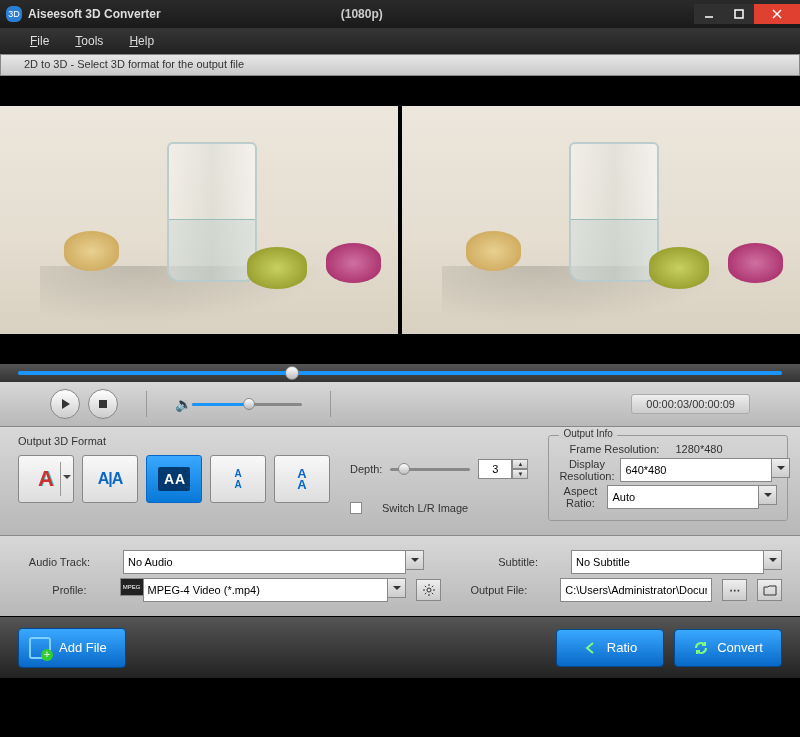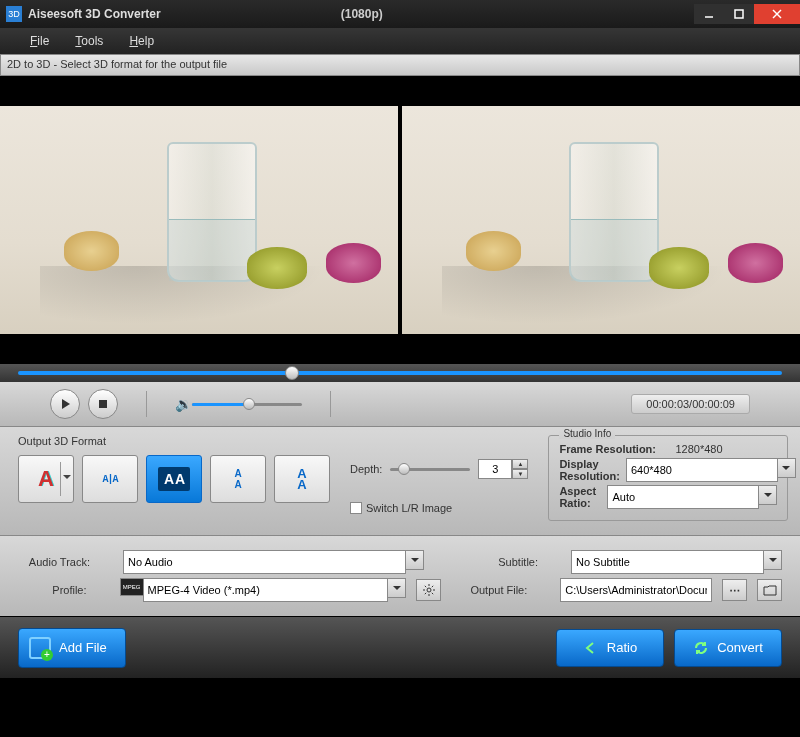--- a/index.html
+++ b/index.html
@@ -1,34 +1,34 @@
 <!DOCTYPE html>
 <html><head>
 <meta charset="utf-8">
 <style>
 * { box-sizing: border-box; margin: 0; padding: 0; font-family: "Segoe UI", Arial, sans-serif; }
 body { background: #000; width: 800px; height: 737px; overflow: hidden; }
 
 .titlebar { height: 28px; background: linear-gradient(#2a2a2a,#1a1a1a); display: flex; align-items: center; padding: 0 0 0 6px; color: #ddd; font-size: 12px; }
-.titlebar .logo { width: 16px; height: 16px; background: #2a7fd4; border-radius: 0; margin-right: 6px; display:flex;align-items:center;justify-content:center;font-size:9px;color:#fff;}
+.titlebar .logo { width: 16px; height: 16px; background: #2a7fd4; border-radius: 6px; margin-right: 6px; display:flex;align-items:center;justify-content:center;font-size:9px;color:#fff;}
 .titlebar .title { font-weight: bold; }
 .titlebar .subtitle { margin-left: 180px; color: #ccc; font-weight: bold; }
 .titlebar .spacer { flex: 1; }
 .titlebar .winbtns { display: flex; }
 .titlebar .winbtn { width: 30px; height: 20px; display:flex;align-items:center;justify-content:center; color:#fff; font-size:12px;}
 .titlebar .winbtn.min { background:#303030;}
 .titlebar .winbtn.max { background:#303030;}
 .titlebar .winbtn.close { background:#e04030; width: 46px;}
 .titlebar .winbtn svg { width:10px;height:10px;}
 
 .menubar { height: 26px; background: linear-gradient(#363636,#222); display: flex; align-items: center; padding: 0 30px; gap: 26px; color: #ddd; font-size: 12px; }
 .menubar .item { cursor: default; }
 .menubar .item u { text-decoration: underline; }
 
-.infobar { height: 22px; background: linear-gradient(#e8e8e8,#c8c8c8); border: 1px solid #888; color: #333; font-size: 11px; padding: 3px 6px; }
+.infobar { height: 22px; background: linear-gradient(#e8e8e8,#c8c8c8); border: 1px solid #888; color: #333; font-size: 11px; padding: 3px 23px; }
 
 .preview { height: 288px; background: #000; display: flex; align-items: center; justify-content: center; gap: 4px; padding: 30px 0; }
 .preview .pane { flex:1; height: 100%; position: relative; background: linear-gradient(#ece6dc 0%, #e4ddd0 60%, #d8d0c0 100%); overflow:hidden;}
 .preview .pane .glass { position:absolute; left:42%; top:16%; width:90px; height:140px; border:2px solid #bcc; border-radius:6px 6px 12px 12px; background: linear-gradient(90deg, rgba(255,255,255,.4), rgba(200,220,220,.2), rgba(255,255,255,.5)); }
 .preview .pane .glass::after{content:"";position:absolute;left:0;right:0;top:55%;height:45%;background:rgba(180,200,200,.3);border-top:1px solid #9bb;}
 .preview .pane .mac1{position:absolute;left:16%;top:55%;width:55px;height:40px;border-radius:50%/40%;background:radial-gradient(#e8d090,#c8a050);}
 .preview .pane .mac2{position:absolute;left:62%;top:62%;width:60px;height:42px;border-radius:50%/40%;background:radial-gradient(#c8d060,#8a9020);}
 .preview .pane .mac3{position:absolute;left:82%;top:60%;width:55px;height:40px;border-radius:50%/40%;background:radial-gradient(#d070a0,#a02060);}
 .preview .pane .shadow{position:absolute;left:10%;top:70%;width:80%;height:30%;background:radial-gradient(ellipse at 30% 0%, rgba(0,0,0,.15), transparent 60%);}
 
@@ -53,37 +53,37 @@
 .formatcol .lbl {font-size:11px;color:#333;margin-bottom:8px;display:block;}
 .formats { display:flex; gap:8px;}
 .fmt { width:56px;height:48px;border:1px solid #888;background:linear-gradient(#f8f8f8,#ddd);display:flex;align-items:center;justify-content:center;border-radius:3px;cursor:pointer;position:relative;}
 .fmt.sel{background:linear-gradient(#3aa8ff,#0878d8);border-color:#0868c8;}
 .fmt.split::after{content:"";position:absolute;right:0;top:6px;bottom:6px;width:12px;border-left:1px solid #999;}
 .fmt.split .caret{position:absolute;right:2px;top:50%;transform:translateY(-50%);border:4px solid transparent;border-top-color:#444;}
 .fmt .a{font-weight:bold;font-size:22px;color:#d03030;text-shadow:1px 0 #30d0d0;}
 .fmt .sbs{font-weight:bold;font-size:14px;color:#0868c8;letter-spacing:-1px;}
 .fmt.sel .sbs{color:#fff;background:#003a6e;padding:4px 6px;border-radius:2px;}
 .fmt .tb{font-weight:bold;font-size:10px;color:#0868c8;line-height:11px;text-align:center;}
-.fmt .sbs.half{font-size:10px;font-family:Liberation Mono, monospace;}
+.fmt .sbs.half{font-size:16px;}
 
 .depthcol{font-size:11px;color:#333;padding-top:24px;}
 .depthrow{display:flex;align-items:center;gap:8px;margin-bottom:23px;}
 .depthtrack{width:80px;height:3px;background:#888;position:relative;border-radius:2px;}
 .depthtrack .th{position:absolute;left:10%;top:-5px;width:12px;height:12px;border-radius:50%;background:linear-gradient(#fff,#bbb);border:1px solid #888;}
 .spin {display:flex;align-items:center;}
 .spin input{width:34px;height:20px;border:1px solid #888;font-size:11px;text-align:center;}
 .spinbtns{display:flex;flex-direction:column;}
 .spinbtns .b{width:16px;height:10px;border:1px solid #888;background:linear-gradient(#eee,#ccc);font-size:6px;text-align:center;line-height:8px;cursor:pointer;}
-.chk{display:flex;align-items:center;gap:4px;}
+.chk{display:flex;align-items:center;gap:20px;}
 .chk .box{width:12px;height:12px;border:1px solid #888;background:#fff;}
 
 .outcol{margin-left:auto;border:1px solid #999;border-radius:3px;padding:4px 10px 8px;font-size:11px;color:#333;position:relative;width:240px;}
 .outcol .legend{position:absolute;top:-8px;left:10px;background:linear-gradient(#d8d8d8,#d0d0d0);padding:0 4px;font-size:10px;}
 .outcol .orow{display:flex;align-items:center;margin:3px 0;}
-.outcol .orow .k{width:116px;text-align:left;padding-right:6px;font-weight:bold;}
+.outcol .orow .k{width:116px;text-align:center;padding-right:6px;}
 .outcol .orow .v{flex:1;}
 .outcol .orow .combo{flex:1;display:flex;}
 .combo input{flex:1;height:24px;border:1px solid #888;font-size:11px;padding:0 4px;background:#fff;}
 .combo .dd{width:18px;height:20px;border:1px solid #888;border-left:0;background:linear-gradient(#eee,#ccc);display:flex;align-items:center;justify-content:center;cursor:pointer;}
 .combo .dd .car{border:4px solid transparent;border-top-color:#333;margin-top:3px;}
 
 .panel2{background:linear-gradient(#d8d8d8,#b8b8b8);padding:10px 18px;border-top:1px solid #888;font-size:11px;color:#333;}
 .p2row{display:flex;align-items:center;gap:6px;margin:4px 0;}
 .p2row .lbl{width:72px;text-align:right;}
 .p2row .combo{width:328px;display:flex;padding-left:27px;}
@@ -219,21 +219,21 @@
               <div class="b">▼</div>
             </div>
         </div>
       </div>
       <label class="chk">
           <span class="box"></span>
           <span>Switch L/R Image</span>
         </label>
     </div>
     <div class="outcol">
-      <span class="legend">Studio Info</span>
+      <span class="legend">Output Info</span>
       <div class="orow">
           <span class="k">Frame Resolution:</span>
           <span class="v">1280*480</span>
         </div>
       <div class="orow">
           <span class="k">Display Resolution:</span>
           <div class="combo">
             <input value="640*480" style="">
             <div class="dd">
               <div class="car"></div>

